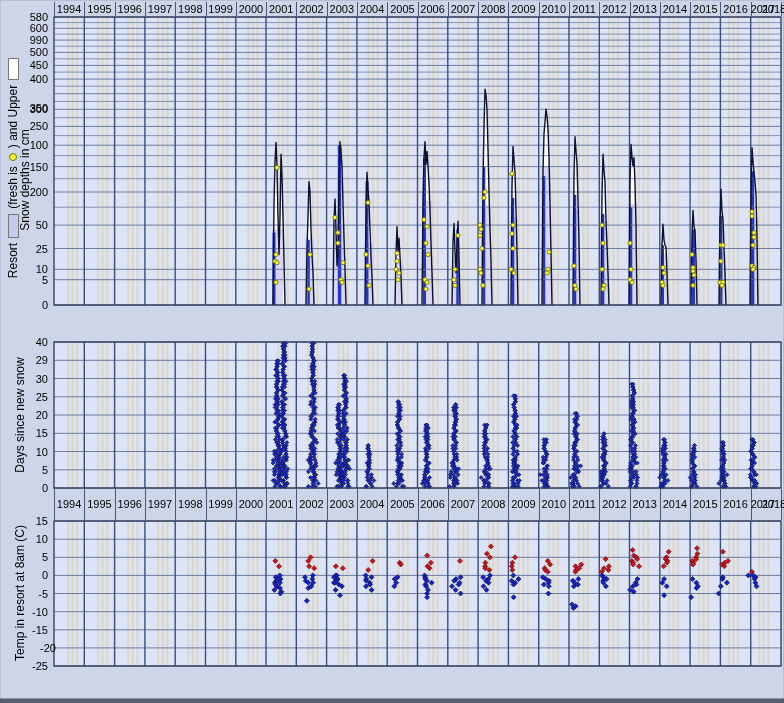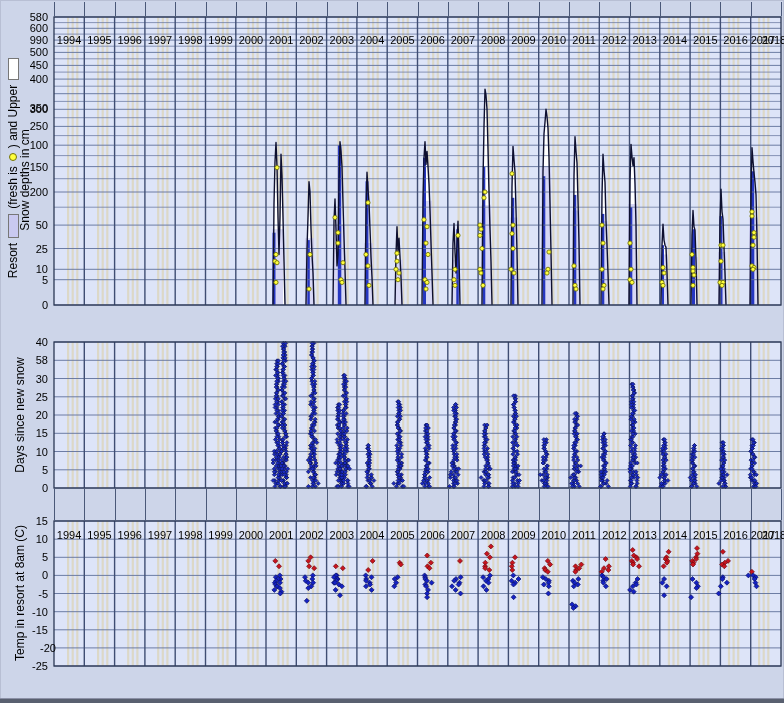--- a/index.html
+++ b/index.html
@@ -1,21 +1,21 @@
 <!DOCTYPE html>
 <html><head>
 <meta charset="utf-8">
 <style>
   html,body{margin:0;padding:0;}
   body{background:#cdd5e9;font-family:"Liberation Sans","DejaVu Sans",sans-serif;}
   .stage{position:relative;width:784px;height:703px;background:#cdd5e9;overflow:hidden;
          box-shadow:inset 0 0 0 1px #b8bfd4;}
   #plot{position:absolute;left:0;top:0;}
   .strip{position:absolute;left:0;top:0;width:784px;height:16px;}
-  .yr{position:absolute;width:32px;margin-left:-16px;text-align:center;font-size:11px;color:#000;line-height:14px;margin-top:31px;}
+  .yr{position:absolute;width:32px;margin-left:-16px;text-align:center;font-size:11px;color:#000;line-height:14px;}
   .sep{position:absolute;width:1px;background:#4a5878;}
   .tick{position:absolute;width:34px;text-align:right;font-size:11px;color:#000;line-height:12px;}
   .rot{position:absolute;transform:rotate(-90deg);font-size:12px;color:#000;
        display:flex;align-items:center;justify-content:center;white-space:nowrap;}
   .legend-row{gap:5px;}
   .sw{display:inline-block;height:9px;border:1px solid #777;}
   .sw-lav{width:22px;background:#c9c9f0;}
   .sw-white{width:20px;background:#ffffff;}
   .dotic{display:inline-block;width:6px;height:6px;border-radius:50%;background:#ffff3c;border:1px solid #72720a;}
   .bottom-bar{position:absolute;left:0;width:784px;height:5px;top:698px;background:#596070;border-top:1px solid #8b90a6;}
@@ -2140,21 +2140,21 @@
       <div class="tick" style="left: 14px; top: 120.4px;">250</div>
       <div class="tick" style="left: 14px; top: 139.2px;">100</div>
       <div class="tick" style="left: 14px; top: 160.6px;">150</div>
       <div class="tick" style="left: 14px; top: 186px;">200</div>
       <div class="tick" style="left: 14px; top: 219.1px;">50</div>
       <div class="tick" style="left: 14px; top: 242.5px;">25</div>
       <div class="tick" style="left: 14px; top: 263.3px;">10</div>
       <div class="tick" style="left: 14px; top: 273.7px;">5</div>
       <div class="tick" style="left: 14px; top: 299px;">0</div>
       <div class="tick" style="left: 14px; top: 336px;">40</div>
-      <div class="tick" style="left: 14px; top: 354.3px;">58</div>
+      <div class="tick" style="left: 14px; top: 354.3px;">29</div>
       <div class="tick" style="left: 14px; top: 372.5px;">30</div>
       <div class="tick" style="left: 14px; top: 390.8px;">25</div>
       <div class="tick" style="left: 14px; top: 409px;">20</div>
       <div class="tick" style="left: 14px; top: 427.3px;">15</div>
       <div class="tick" style="left: 14px; top: 445.5px;">10</div>
       <div class="tick" style="left: 14px; top: 463.8px;">5</div>
       <div class="tick" style="left: 14px; top: 482px;">0</div>
       <div class="tick" style="left: 14px; top: 515px;">15</div>
       <div class="tick" style="left: 14px; top: 533.2px;">10</div>
       <div class="tick" style="left: 14px; top: 551.3px;">5</div>

